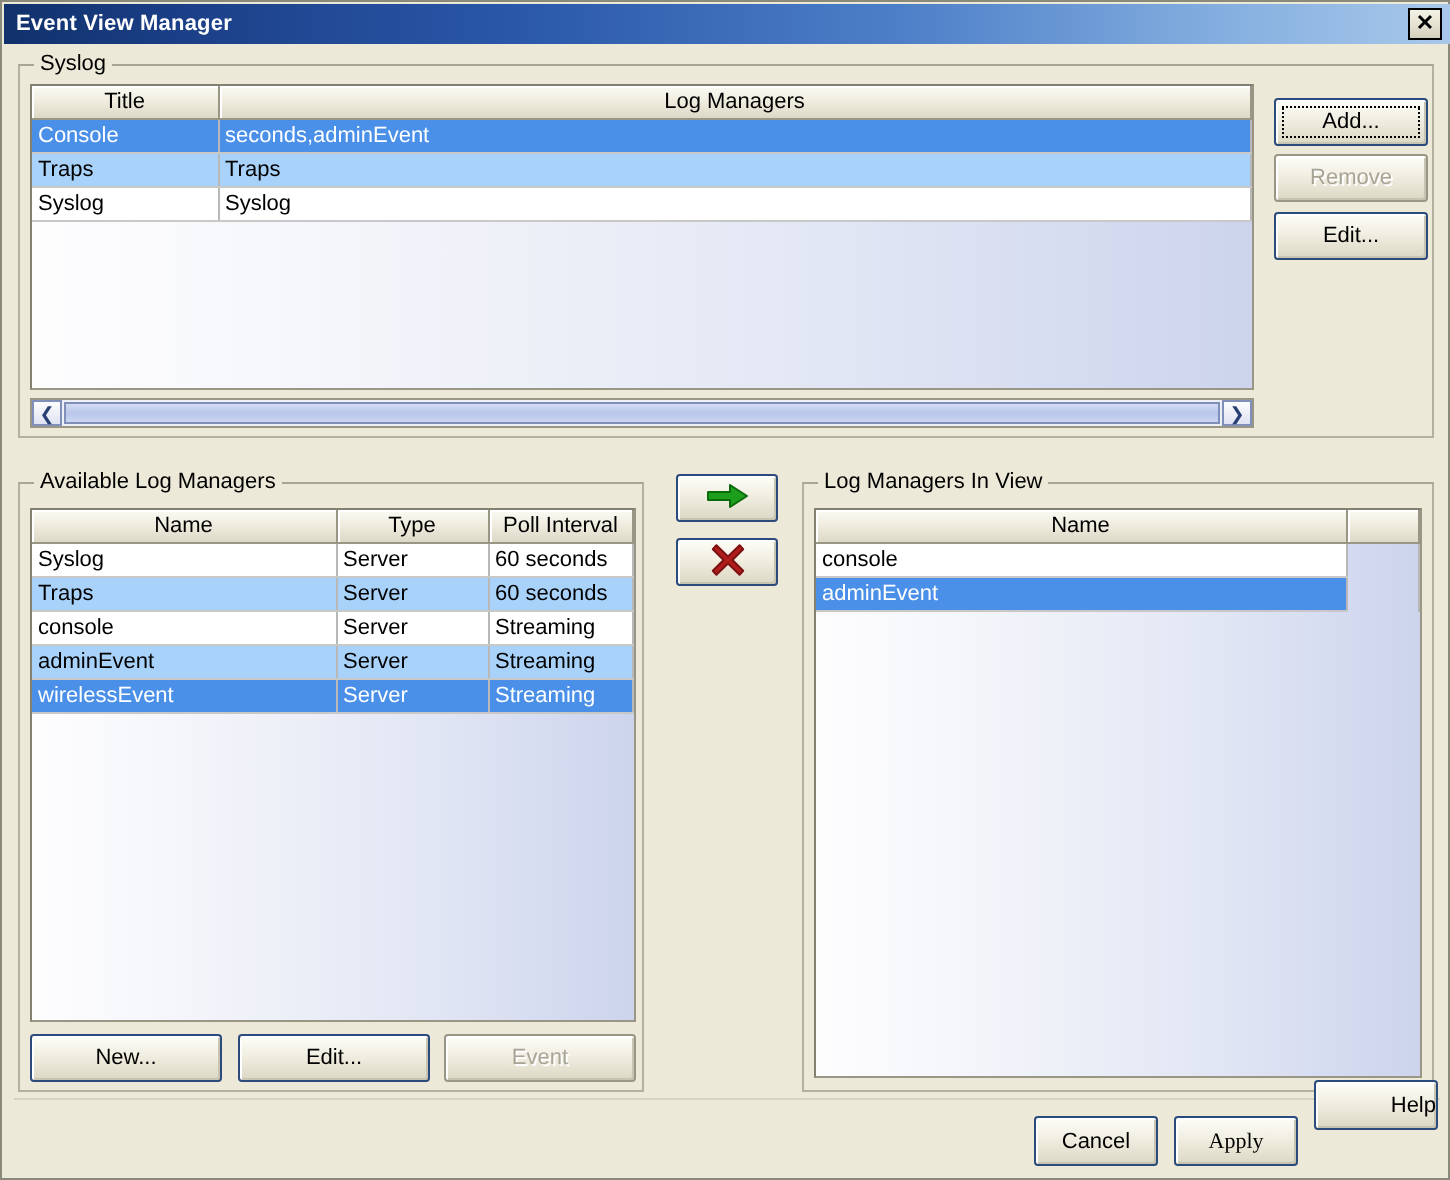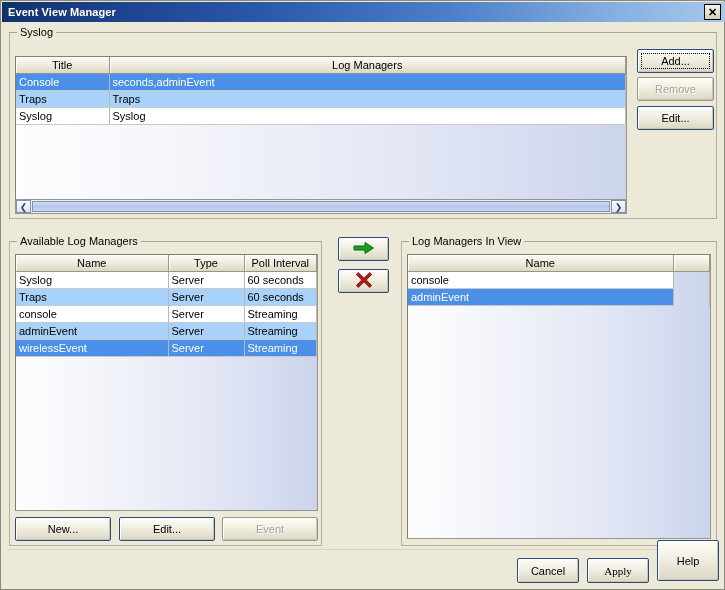--- a/index.html
+++ b/index.html
@@ -225,21 +225,21 @@
 
   <div id="titlebar">
     <span id="title-text">Event View Manager</span>
     <div id="close-button">✕</div>
   </div>
 
   <div class="groupbox" style="left:8px; top:31px; width:708px; height:187px;">
     <span class="groupbox-label">Syslog</span>
   </div>
 
-  <div class="table-shell" style="left:14px; top:55px; width:612px; height:153px;">
+  <div class="table-shell" style="left:14px; top:41px; width:612px; height:153px;">
     <div class="table-bg"></div>
     <table class="grid">
       <colgroup>
           <col style="width:93px">
           <col>
         </colgroup>
       <thead>
         <tr>
           <th>Title</th>
           <th>Log Managers</th>
@@ -391,17 +391,17 @@
 
   <div class="btn" style="left:446px; top:557px; width:48px; height:25px;margin-top:32px;">
     <span>OK</span>
   </div>
   <div class="btn" style="left:516px; top:557px; width:62px; height:25px;">
     <span>Cancel</span>
   </div>
   <div class="btn" style="left:586px; top:557px; width:62px; height:25px;font-family:Liberation Serif, serif;">
     <span>Apply</span>
   </div>
-  <div class="btn" style="left:656px; top:539px; width:62px; height:41px;">
+  <div class="btn" style="left:656px; top:539px; width:62px; height:25px;justify-content:flex-end;">
     <span>Help</span>
   </div>
 
 </div>
 
 </body></html>

